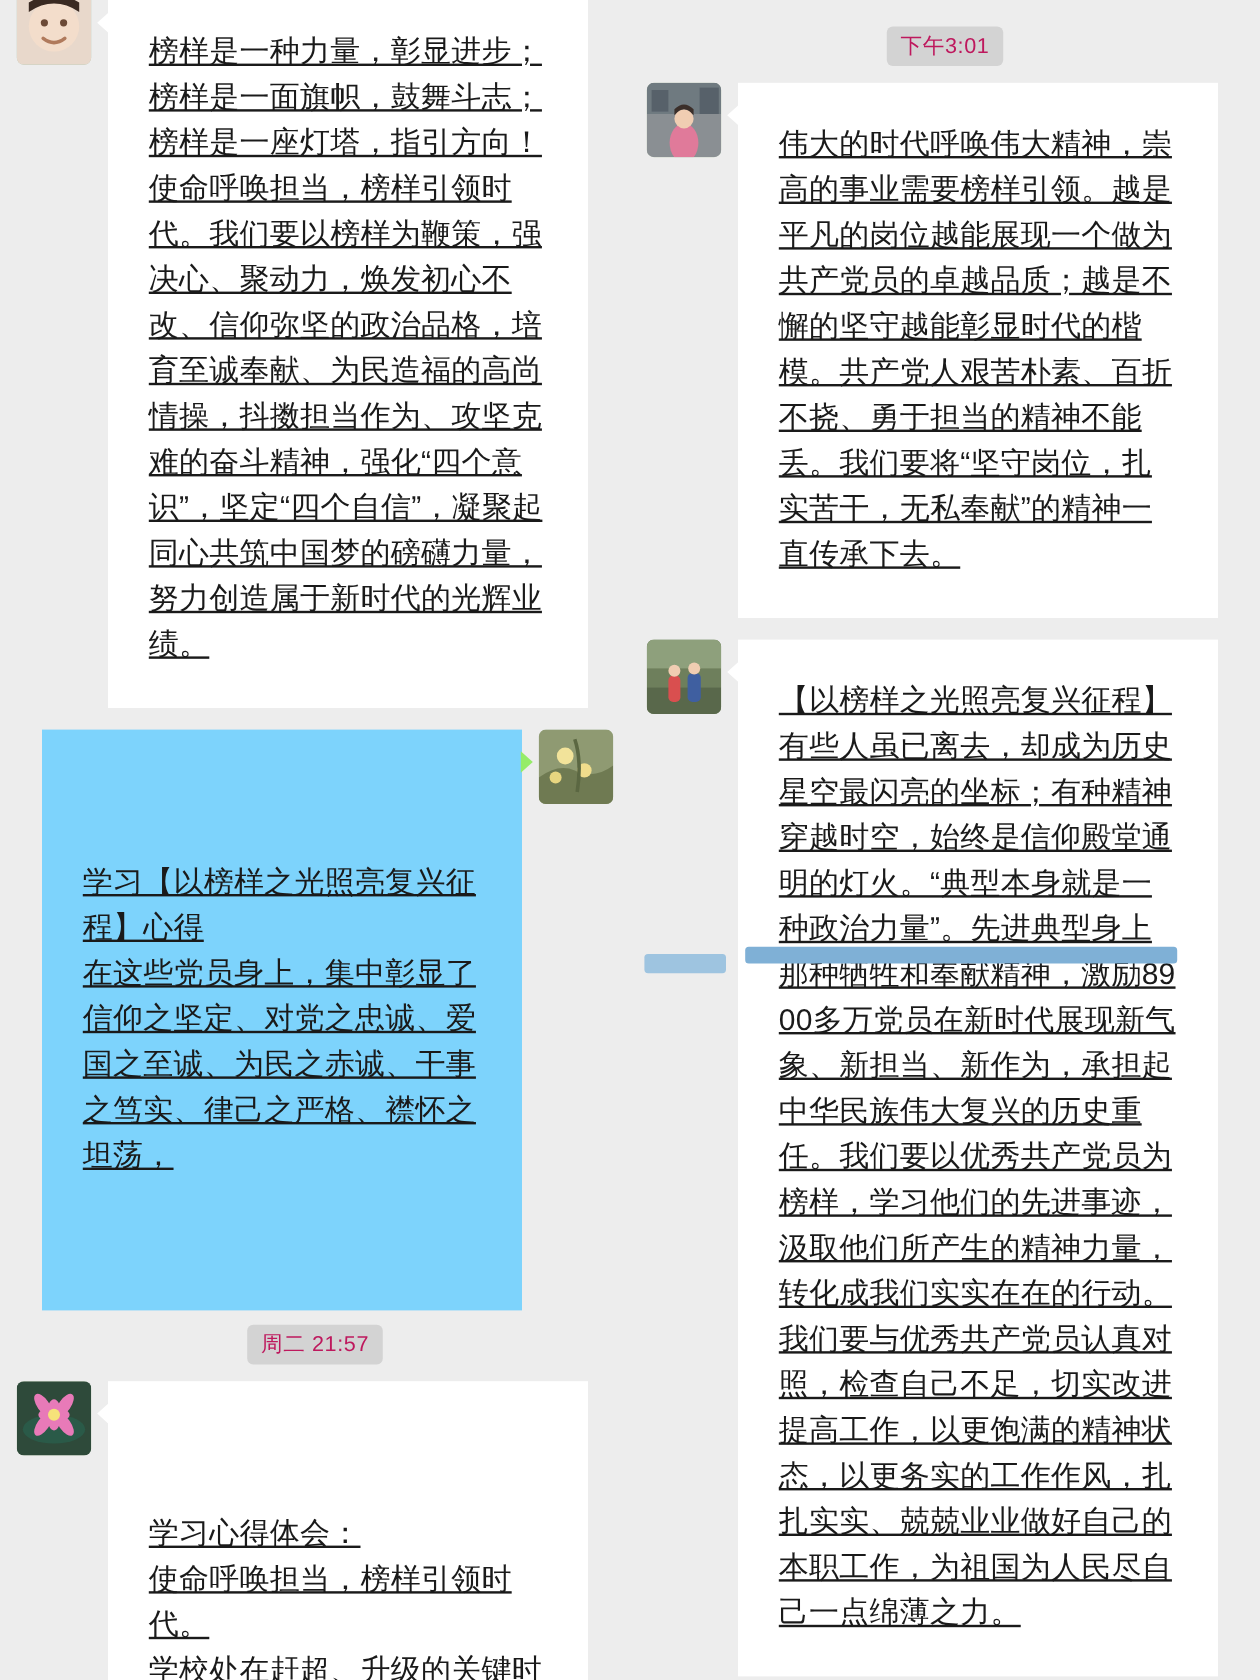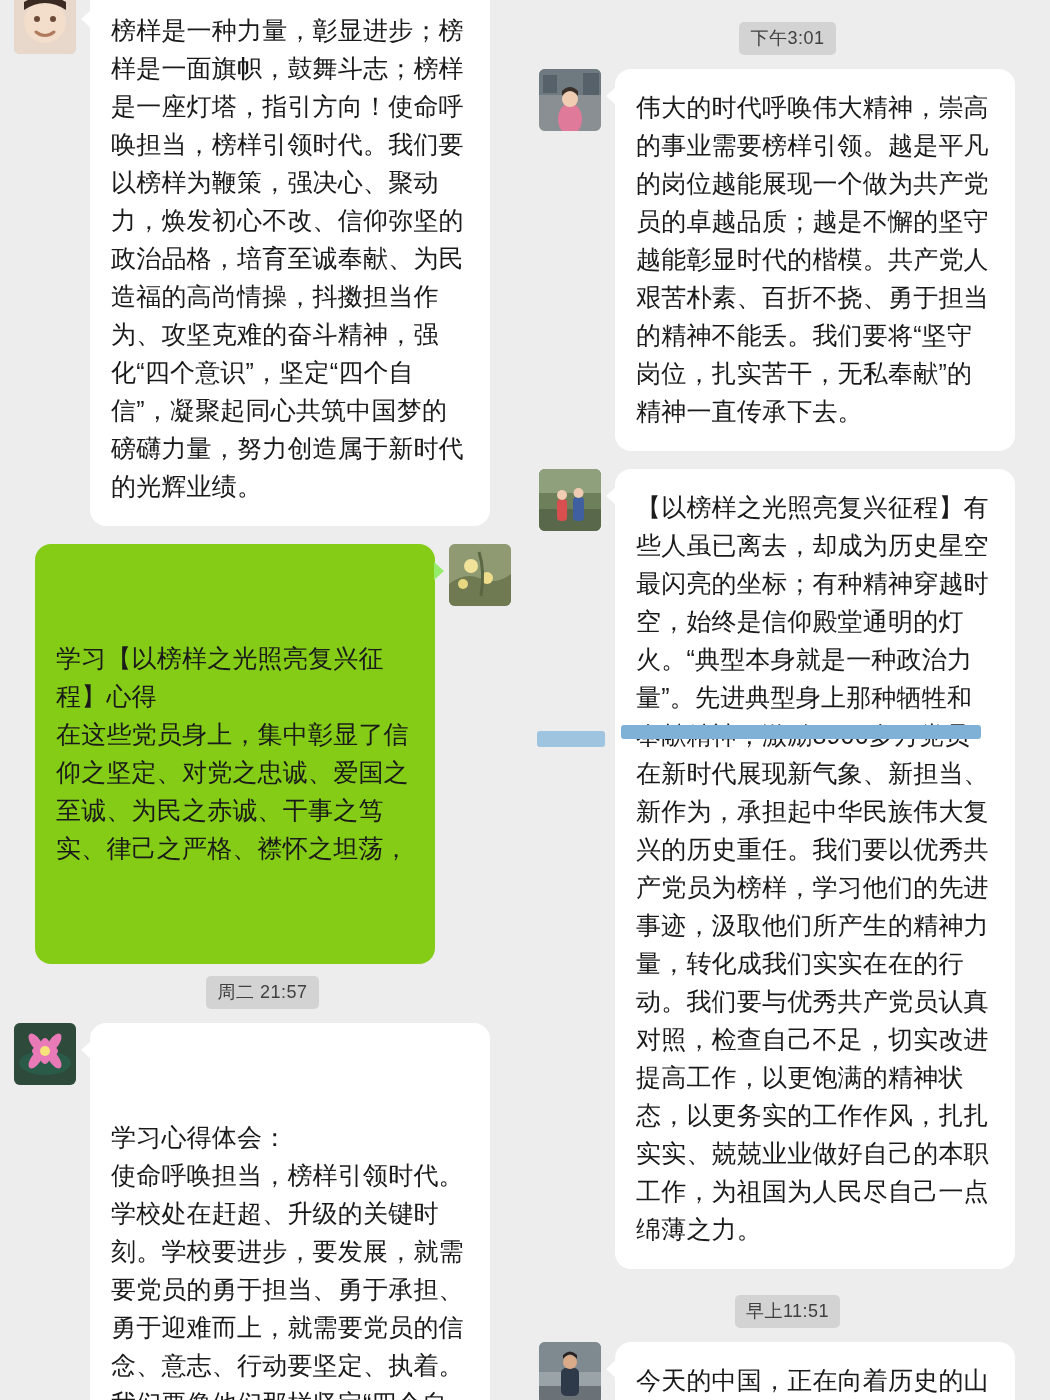--- a/index.html
+++ b/index.html
@@ -29,21 +29,21 @@
   .col-right { padding: 0 0 0 0; }
 
   
   .timestamp {
     text-align: center;
     margin: 14px 0 14px 0;
   }
   .timestamp span {
     display: inline-block;
     background: #d3d3d3;
-    color: #404040;
+    color: #be185d;
     font-size: 18px;
     line-height: 1;
     padding: 7px 11px 8px 11px;
     border-radius: 5px;
     letter-spacing: 0.5px;
   }
 
   
   .msg {
     display: flex;
@@ -67,48 +67,48 @@
   .bubble-wrap {
     position: relative;
     max-width: 400px;
     margin-left: 14px;
   }
   .msg.out .bubble-wrap { margin-left: 0; margin-right: 14px; }
 
   .bubble {
     position: relative;
     background: #ffffff;
-    border-radius: 16px;
+    border-radius: 0;
     padding: 16px 18px 18px 18px;
     font-size: 25px;
     line-height: 1.52;
     color: #1a1a1a;
     letter-spacing: 0.2px;
     word-break: break-all;
   }
-  .bubble.green { background: #84cc16; }
+  .bubble.green { background: #7dd3fc; }
 
   .bubble:after {
     content: "";
     position: absolute;
     top: 18px;
     left: -9px;
     width: 0; height: 0;
     border-top: 9px solid transparent;
     border-bottom: 9px solid transparent;
     border-right: 10px solid #ffffff;
   }
   .bubble.green:after {
     left: auto;
     right: -9px;
     border-right: none;
     border-left: 10px solid #95ec69;
   }
 
-  .bubble p { margin: 3px; }
+  .bubble p { margin: 16px; text-decoration: underline; }
 
   .overlay-strip {
     position: absolute;
     background: #9ec4e0;
     border-radius: 3px;
   }
 </style>
 </head>
 <body>
 

